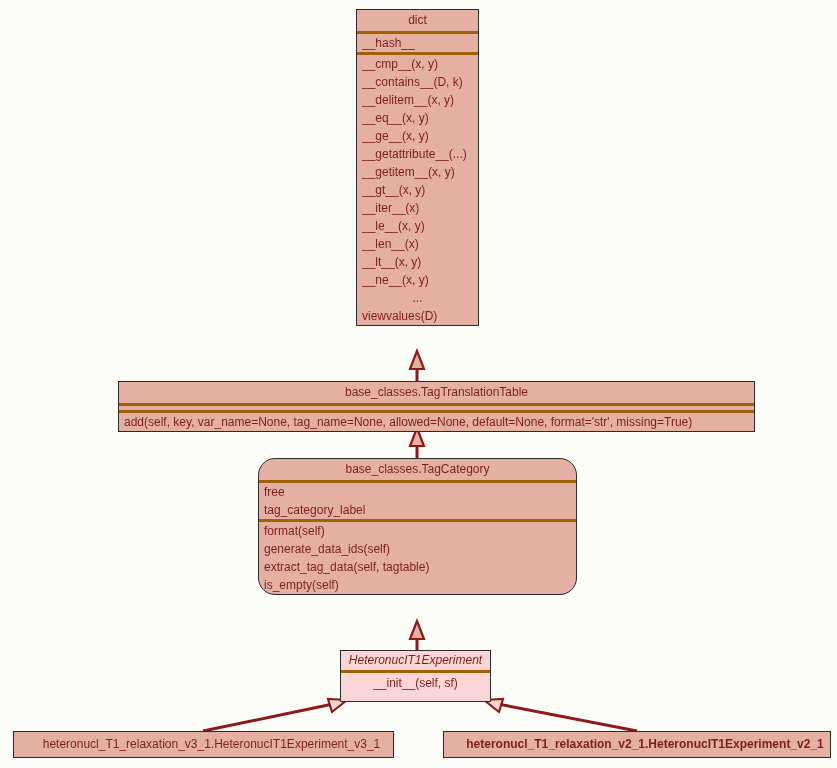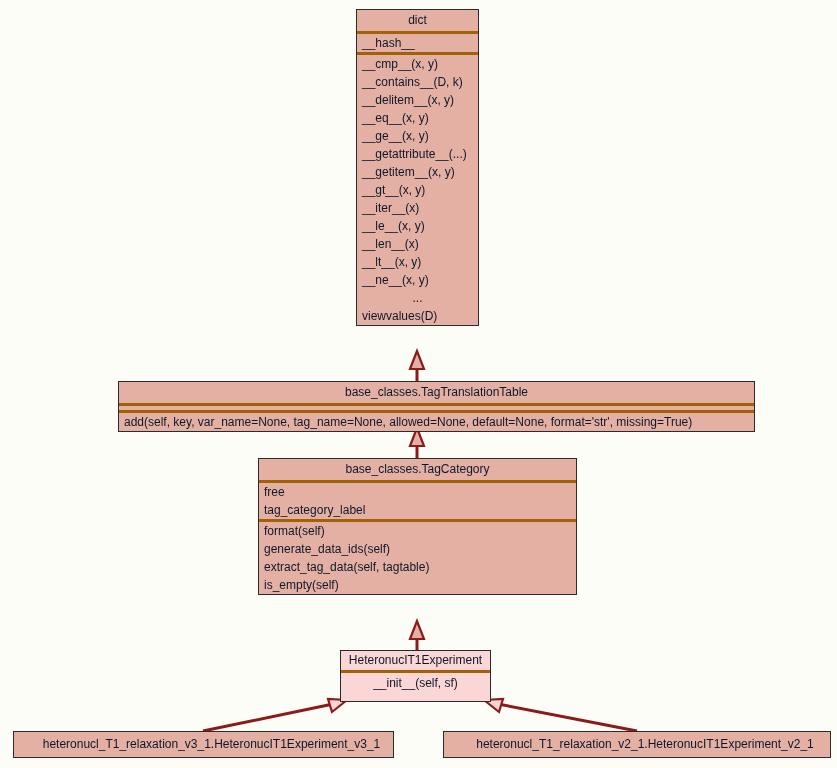--- a/index.html
+++ b/index.html
@@ -25,21 +25,21 @@
     left: 0; top: 0;
     width: 837px;
     height: 768px;
     pointer-events: none;
   }
   .uml-box {
     position: absolute;
     box-sizing: border-box;
     border: 1px solid #2b2b2b;
     background: #e3b0a3;
-    color: #0f172a;
+    color: #7f1d1d;
     font-size: 12px;
     line-height: 1;
     z-index: 3;
   }
   .uml-box.light {
     background: #fbd6d6;
   }
   .compartment {
     box-sizing: border-box;
   }
@@ -60,31 +60,31 @@
     white-space: nowrap;
     font-size: 12px;
   }
   .row.center {
     text-align: center;
   }
   
   #box-dict        { left: 356px; top: 9px;   width: 123px; }
   #box-dict .c-title { padding-bottom: 5px; }
   #box-tagtrans    { left: 98px;  top: 381px; width: 637px; margin-left: 20px; }
-  #box-tagcat      { left: 258px; top: 458px; width: 319px; }
+  #box-tagcat      { left: 258px; top: 458px; width: 319px; border-radius: 17px; }
   #box-hetexp      { left: 340px; top: 650px; width: 151px; }
   #box-v3          { left: 13px;  top: 731px; width: 381px; }
-  #box-v2          { left: 443px; top: 731px; width: 388px; }
+  #box-v2          { left: 443px; top: 731px; width: 388px; font-weight: bold; }
 
   #box-v3 .c-title, #box-v2 .c-title {
     padding: 6px 6px 7px 6px;
     margin-left: 16px;
   }
   #box-tagtrans .c-title { padding: 4px 4px 5px 4px; }
-  #box-hetexp  .c-title  { padding: 3px 4px 4px 4px; }
+  #box-hetexp  .c-title  { padding: 3px 4px 4px 4px; font-style: italic; }
   #box-hetexp  .row      { padding: 4px 5px 12px 5px; text-align: center; }
 </style>
 </head>
 <body>
 
 <div id="canvas">
 
   <svg class="edges" viewBox="0 0 837 768">
 
     <g>

